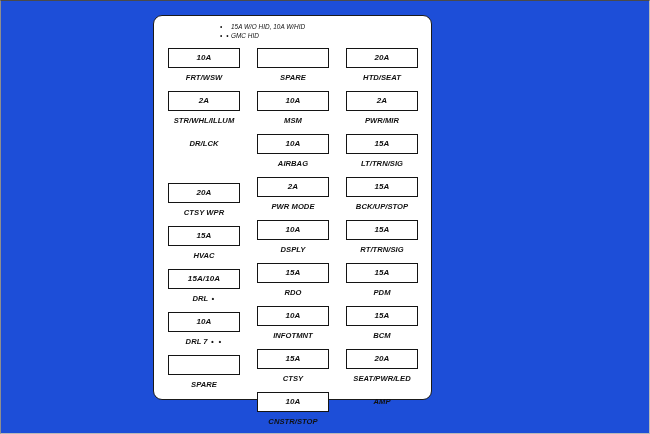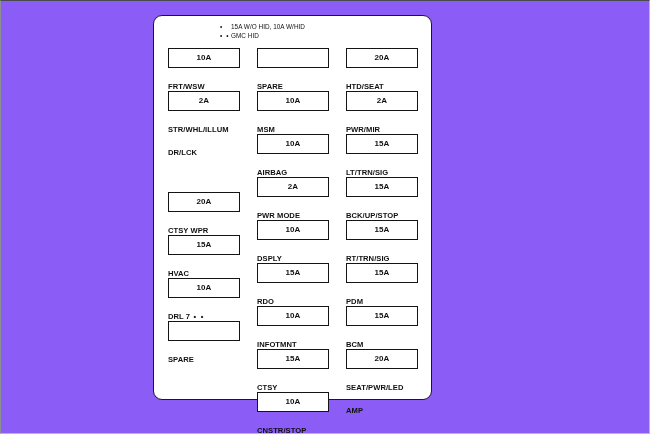--- a/index.html
+++ b/index.html
@@ -15,21 +15,22 @@
   }
 
   #screenshot {
     position: relative;
     width: 650px;
     height: 434px;
     box-sizing: border-box;
     border: 1px solid #b9b9b9;
     border-top-color: #4a4a4a;
     border-left-color: #8e8e8e;
-    background: #8b5cf6;
+    background: #1d4ed8;
+    font-style: italic;
   }
 
   
   #fuse-panel {
     position: absolute;
     left: 152px;
     top: 14px;
     width: 279px;
     height: 385px;
     box-sizing: border-box;
@@ -89,22 +90,23 @@
     justify-content: center;
   }
   .fuse-rating {
     font-size: 8px;
     font-weight: bold;
     color: #101010;
     letter-spacing: 0.1px;
     line-height: 1;
   }
   .fuse-label {
+    text-align: center;
     width: 72px;
-    margin-top: 15px;
+    margin-top: 6px;
     font-size: 7.6px;
     font-weight: bold;
     color: #101010;
     letter-spacing: 0.05px;
     white-space: nowrap;
     line-height: 1;
   }
   .fuse-label .bullets {
     letter-spacing: 1.3px;
     font-size: 7.6px;
@@ -147,20 +149,26 @@
             <div class="fuse-label"><span>CTSY WPR</span></div>
           </div>
           <div class="fuse-cell">
             <div class="fuse-box">
               <span class="fuse-rating">15A</span>
             </div>
             <div class="fuse-label"><span>HVAC</span></div>
           </div>
           <div class="fuse-cell">
             <div class="fuse-box">
+              <span class="fuse-rating">15A/10A</span>
+            </div>
+            <div class="fuse-label"><span>DRL</span><span class="bullets"> •</span></div>
+          </div>
+          <div class="fuse-cell">
+            <div class="fuse-box">
               <span class="fuse-rating">10A</span>
             </div>
             <div class="fuse-label"><span>DRL 7</span><span class="bullets"> • •</span></div>
           </div>
           <div class="fuse-cell is-empty">
             <div class="fuse-box">
               <span class="fuse-rating"></span>
             </div>
             <div class="fuse-label"><span>SPARE</span></div>
           </div>

